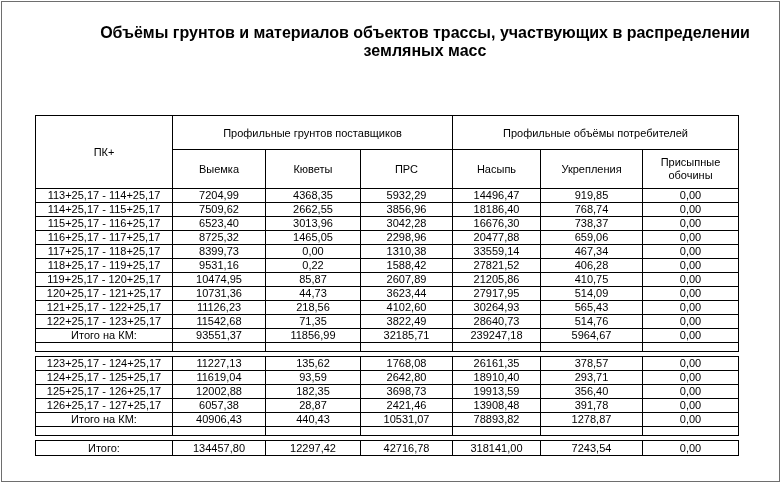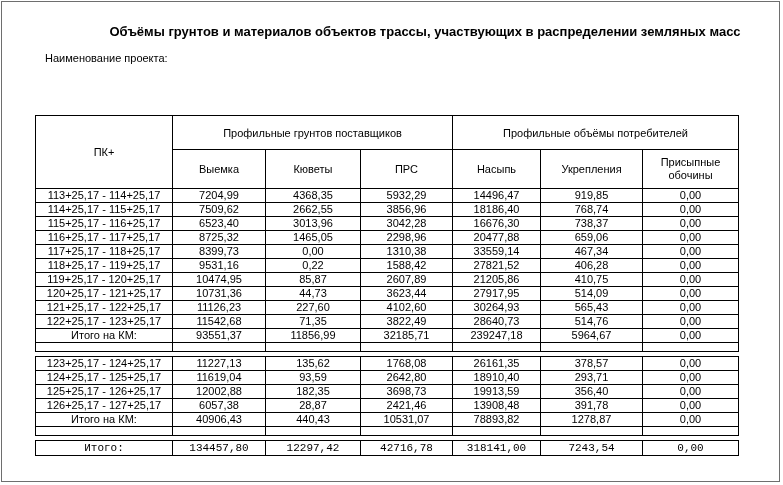--- a/index.html
+++ b/index.html
@@ -1,41 +1,40 @@
 <!DOCTYPE html>
 <html><head>
 <meta charset="utf-8">
 <style>
   html,body{margin:0;padding:0;background:#fff;}
   body{width:783px;height:485px;position:relative;font-family:"Liberation Sans",sans-serif;color:#000;overflow:hidden;}
   .frame{position:absolute;left:1px;top:1px;width:779px;height:481px;border:1px solid #6e6e6e;box-sizing:border-box;}
-  .title{position:absolute;left:95px;top:24px;width:660px;text-align:center;font-size:13px;font-weight:bold;letter-spacing:0;}
+  .title{position:absolute;left:95px;top:24px;width:660px;text-align:center;font-size:16px;font-weight:bold;letter-spacing:0;}
   .meta{position:absolute;left:45px;top:50px;font-size:11px;line-height:16px;}
   .meta div{white-space:pre;}
   table.vol{position:absolute;left:35px;top:115px;border-collapse:collapse;table-layout:fixed;font-size:11px;}
   table.vol th,table.vol td{border:1px solid #000;padding:0 2px;text-align:center;vertical-align:middle;font-weight:normal;overflow:hidden;}
   tr.hdr1{height:34px;}
   tr.hdr2{height:39px;}
   tr.hdr2 th{line-height:13px;}
   tr.r{height:14px;}
   tr.r td{line-height:13px;}
   tr.spacer{height:9px;}
   tr.gap{height:5px;}
   tr.gap td{border:none;}
-  tr.grand{height:15px;font-family:Liberation Mono, monospace;}
+  tr.grand{height:15px;}
 </style>
 </head>
 <body>
 
 <div class="frame"></div>
 
 <div class="title">Объёмы грунтов и материалов объектов трассы, участвующих в  распределении земляных масс</div>
 
 <div class="meta">
-  <div>Наименование проекта:</div>
 </div>
 
 <table class="vol">
   <colgroup>
     <col style="width:137px">
     <col style="width:93px">
     <col style="width:95px">
     <col style="width:92px">
     <col style="width:88px">
     <col style="width:102px">
@@ -125,21 +124,21 @@
         <td>10731,36</td>
         <td>44,73</td>
         <td>3623,44</td>
         <td>27917,95</td>
         <td>514,09</td>
         <td>0,00</td>
       </tr>
       <tr class="r">
         <td>121+25,17 - 122+25,17</td>
         <td>11126,23</td>
-        <td>227,60</td>
+        <td>218,56</td>
         <td>4102,60</td>
         <td>30264,93</td>
         <td>565,43</td>
         <td>0,00</td>
       </tr>
       <tr class="r">
         <td>122+25,17 - 123+25,17</td>
         <td>11542,68</td>
         <td>71,35</td>
         <td>3822,49</td>

